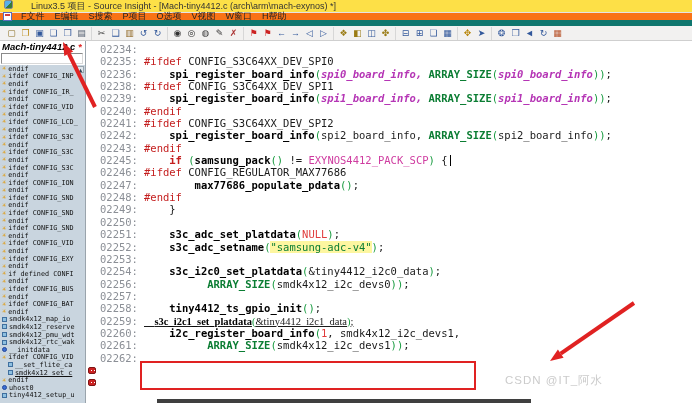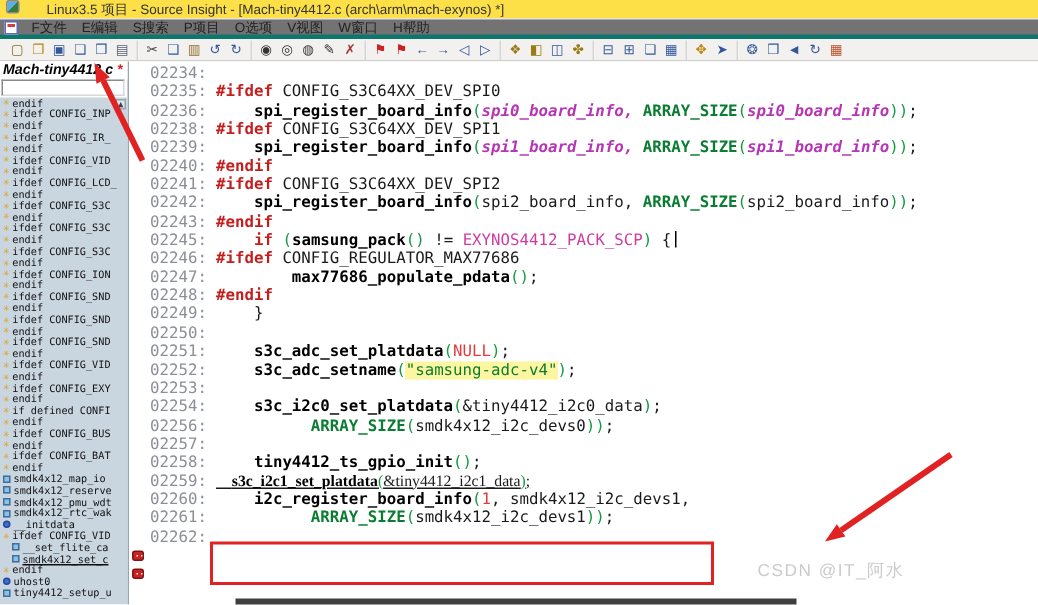--- a/index.html
+++ b/index.html
@@ -4,22 +4,22 @@
 <style>
   * { margin:0; padding:0; box-sizing:border-box; }
   html,body { width:692px; height:403px; overflow:hidden; background:#fff;
               font-family:"Liberation Sans","DejaVu Sans",sans-serif; }
 
   
   .titlebar { height:13px; background:#fde047; display:flex; align-items:flex-start;
               gap:18px; padding:0 4px; font-size:9px; color:#333; border-bottom:1px solid #e4e4e4; }
   .app-icon { width:9px; height:9px; border-radius:2px;
               background:linear-gradient(135deg,#59b0e8 0 50%,#3a7a3a 50% 100%); border:1px solid #888; }
-  .menubar { height:13px; background:#737373; display:flex; align-items:center;
-             gap:2px; padding:0 3px; font-size:9px; color:#222; border-bottom:3px solid #0f766e; }
+  .menubar { height:13px; background:#f97316; display:flex; align-items:center;
+             gap:2px; padding:0 3px; font-size:9px; color:#222; border-bottom:6px solid #0f766e; }
   .doc-icon { width:9px; height:9px; border:1px solid #5a6bbf; background:#fff; position:relative; margin-right:3px; }
   .doc-icon::after { content:""; position:absolute; left:1px; top:1px; width:5px; height:2px; background:#d04040; }
   .menu-item { padding:0 4px; cursor:default; }
   .toolbar { height:15px; background:#f2f1f0; border-bottom:1px solid #cfcfcf;
              display:flex; align-items:center; padding:0 2px; }
   .tgroup { display:flex; align-items:center; gap:1px; padding:0 3px; }
   .tgroup + .tgroup { border-left:1px solid #d7d7d7; }
   .tbtn { width:13px; height:13px; display:flex; align-items:center; justify-content:center;
           font-size:9px; line-height:13px; border:1px solid transparent; border-radius:2px; cursor:default; }
 
@@ -43,21 +43,21 @@
   .sicon-var { background:#3b6fd4; border-radius:50%; border:1px solid #24479a; }
   .scroll-up { position:absolute; top:1px; right:1px; width:7px; height:7px; background:#dfe6ec;
                border:1px solid #98a4ad; font-size:6px; line-height:6px; text-align:center; color:#345; }
 
   
   .editor { flex:1; position:relative; background:#fff; padding:2px 0 0 14px; overflow:hidden; }
   .cline { height:12.35px; line-height:12.35px; white-space:pre;
            font-family:"DejaVu Sans Mono",monospace; font-size:10.5px; color:#1a1a1a; }
   .ln { display:inline-block; width:38px; color:#8b8f96; margin-right:6px; }
   .codeline.uline { text-decoration:underline;font-family:Liberation Serif, serif; }
-  .seg-pp  { color:#c41e1e; font-weight:bold; }
+  .seg-pp  { color:#c41e1e; font-weight:normal; }
   .seg-kw  { color:#c41e1e; font-weight:bold; }
   .seg-id  { color:#1a1a1a; }
   .seg-fn  { color:#000; font-weight:bold; }
   .seg-pr  { color:#169a3e; }
   .seg-mc  { color:#0b7d33; font-weight:bold; }
   .seg-ar  { color:#b535b5; font-weight:bold; font-style:italic; }
   .seg-num { color:#e03c3c; }
   .seg-cst { color:#cf3ca0; }
   .seg-str { color:#0b7d33; background:#fdf6a0; }
   .cursor  { display:inline-block; width:1px; height:11px; background:#000; vertical-align:-2px; margin-left:2px; }

